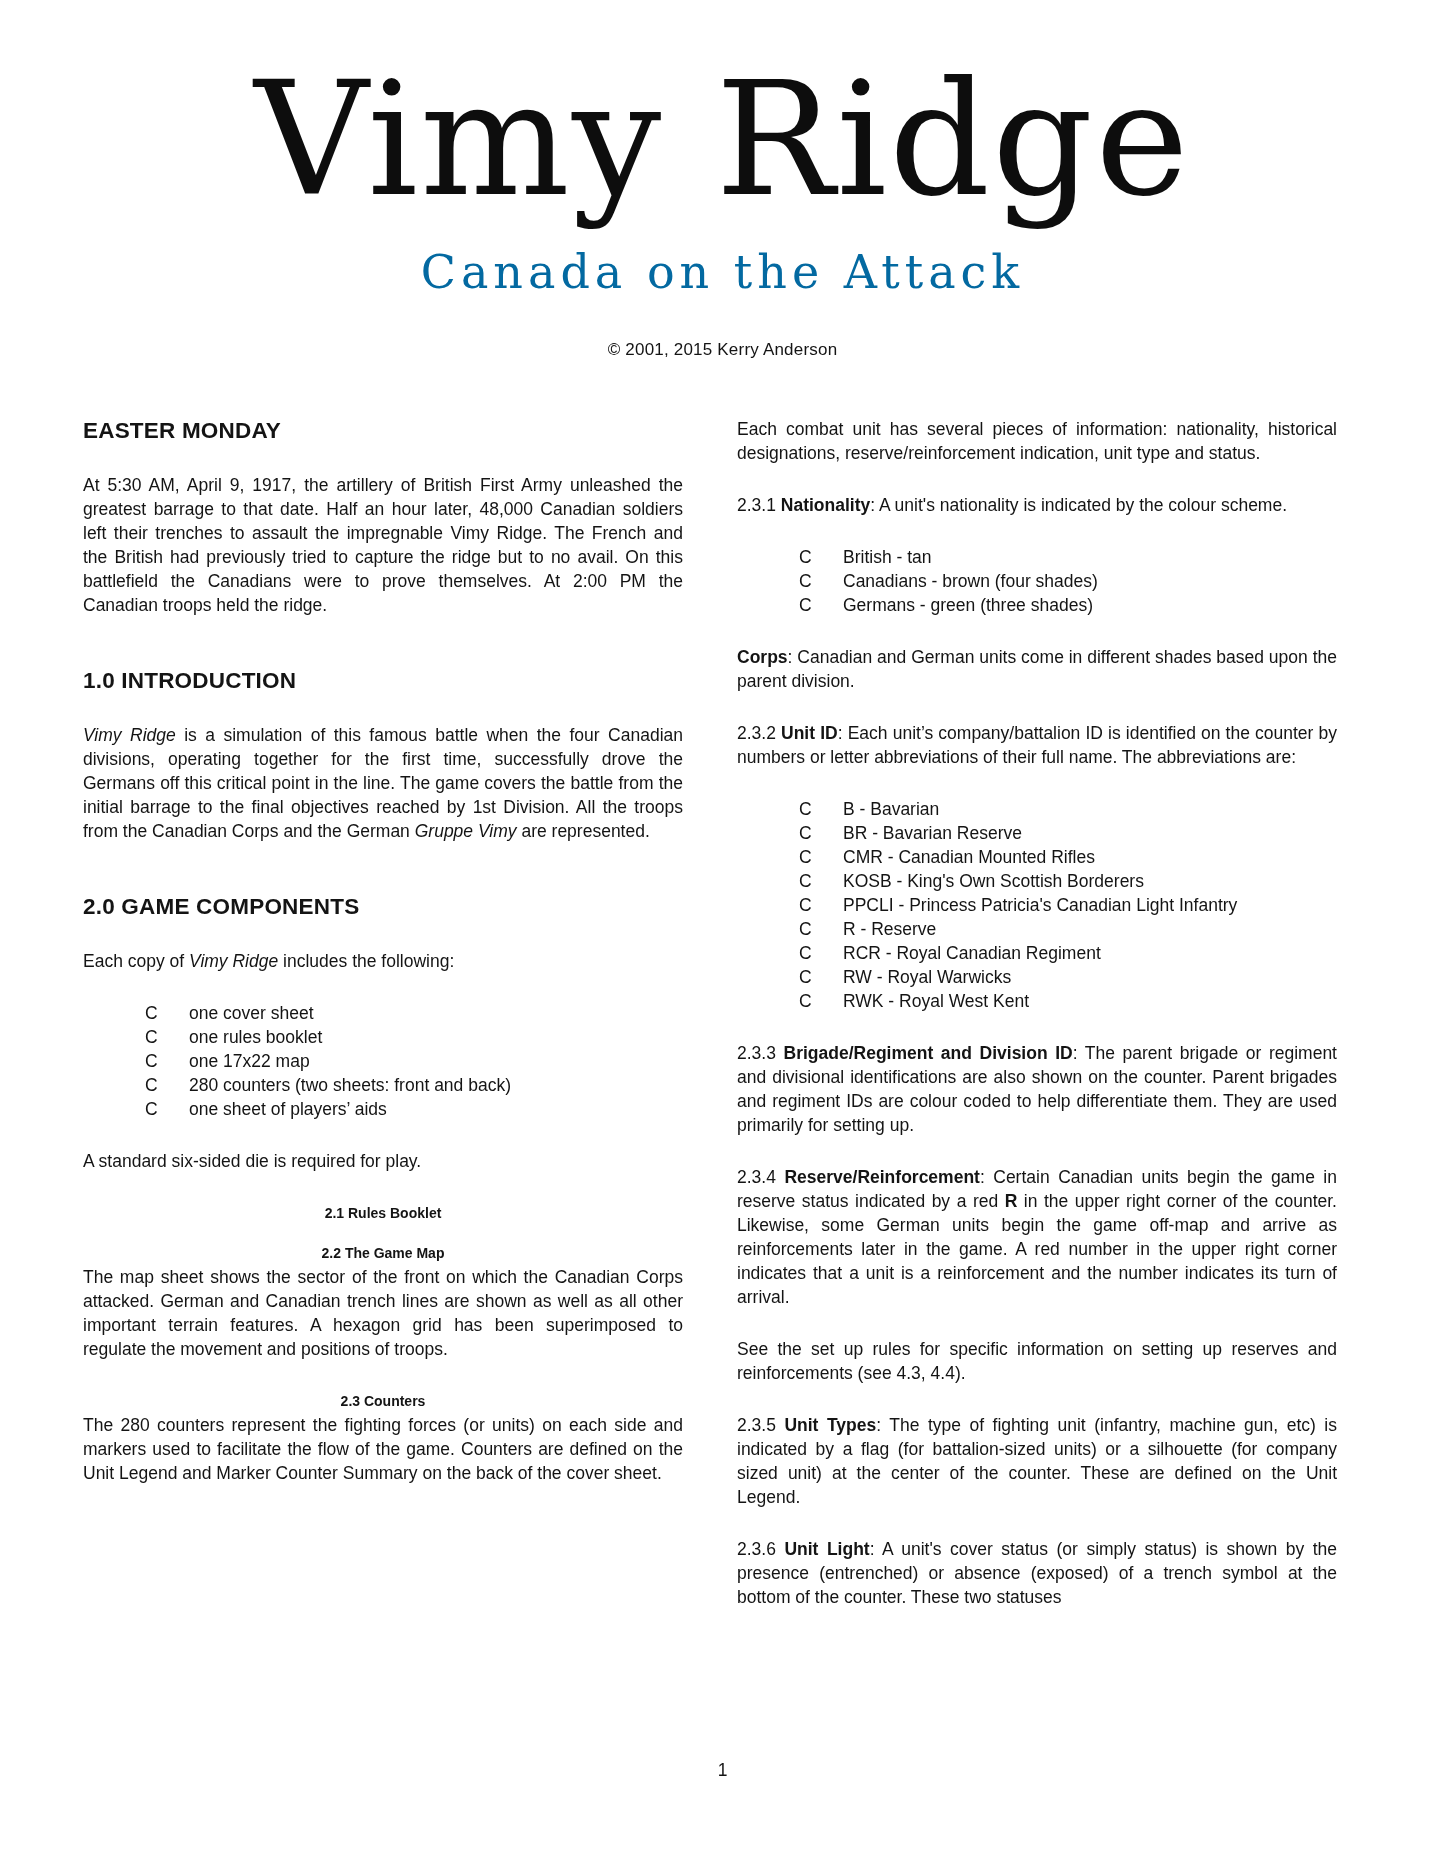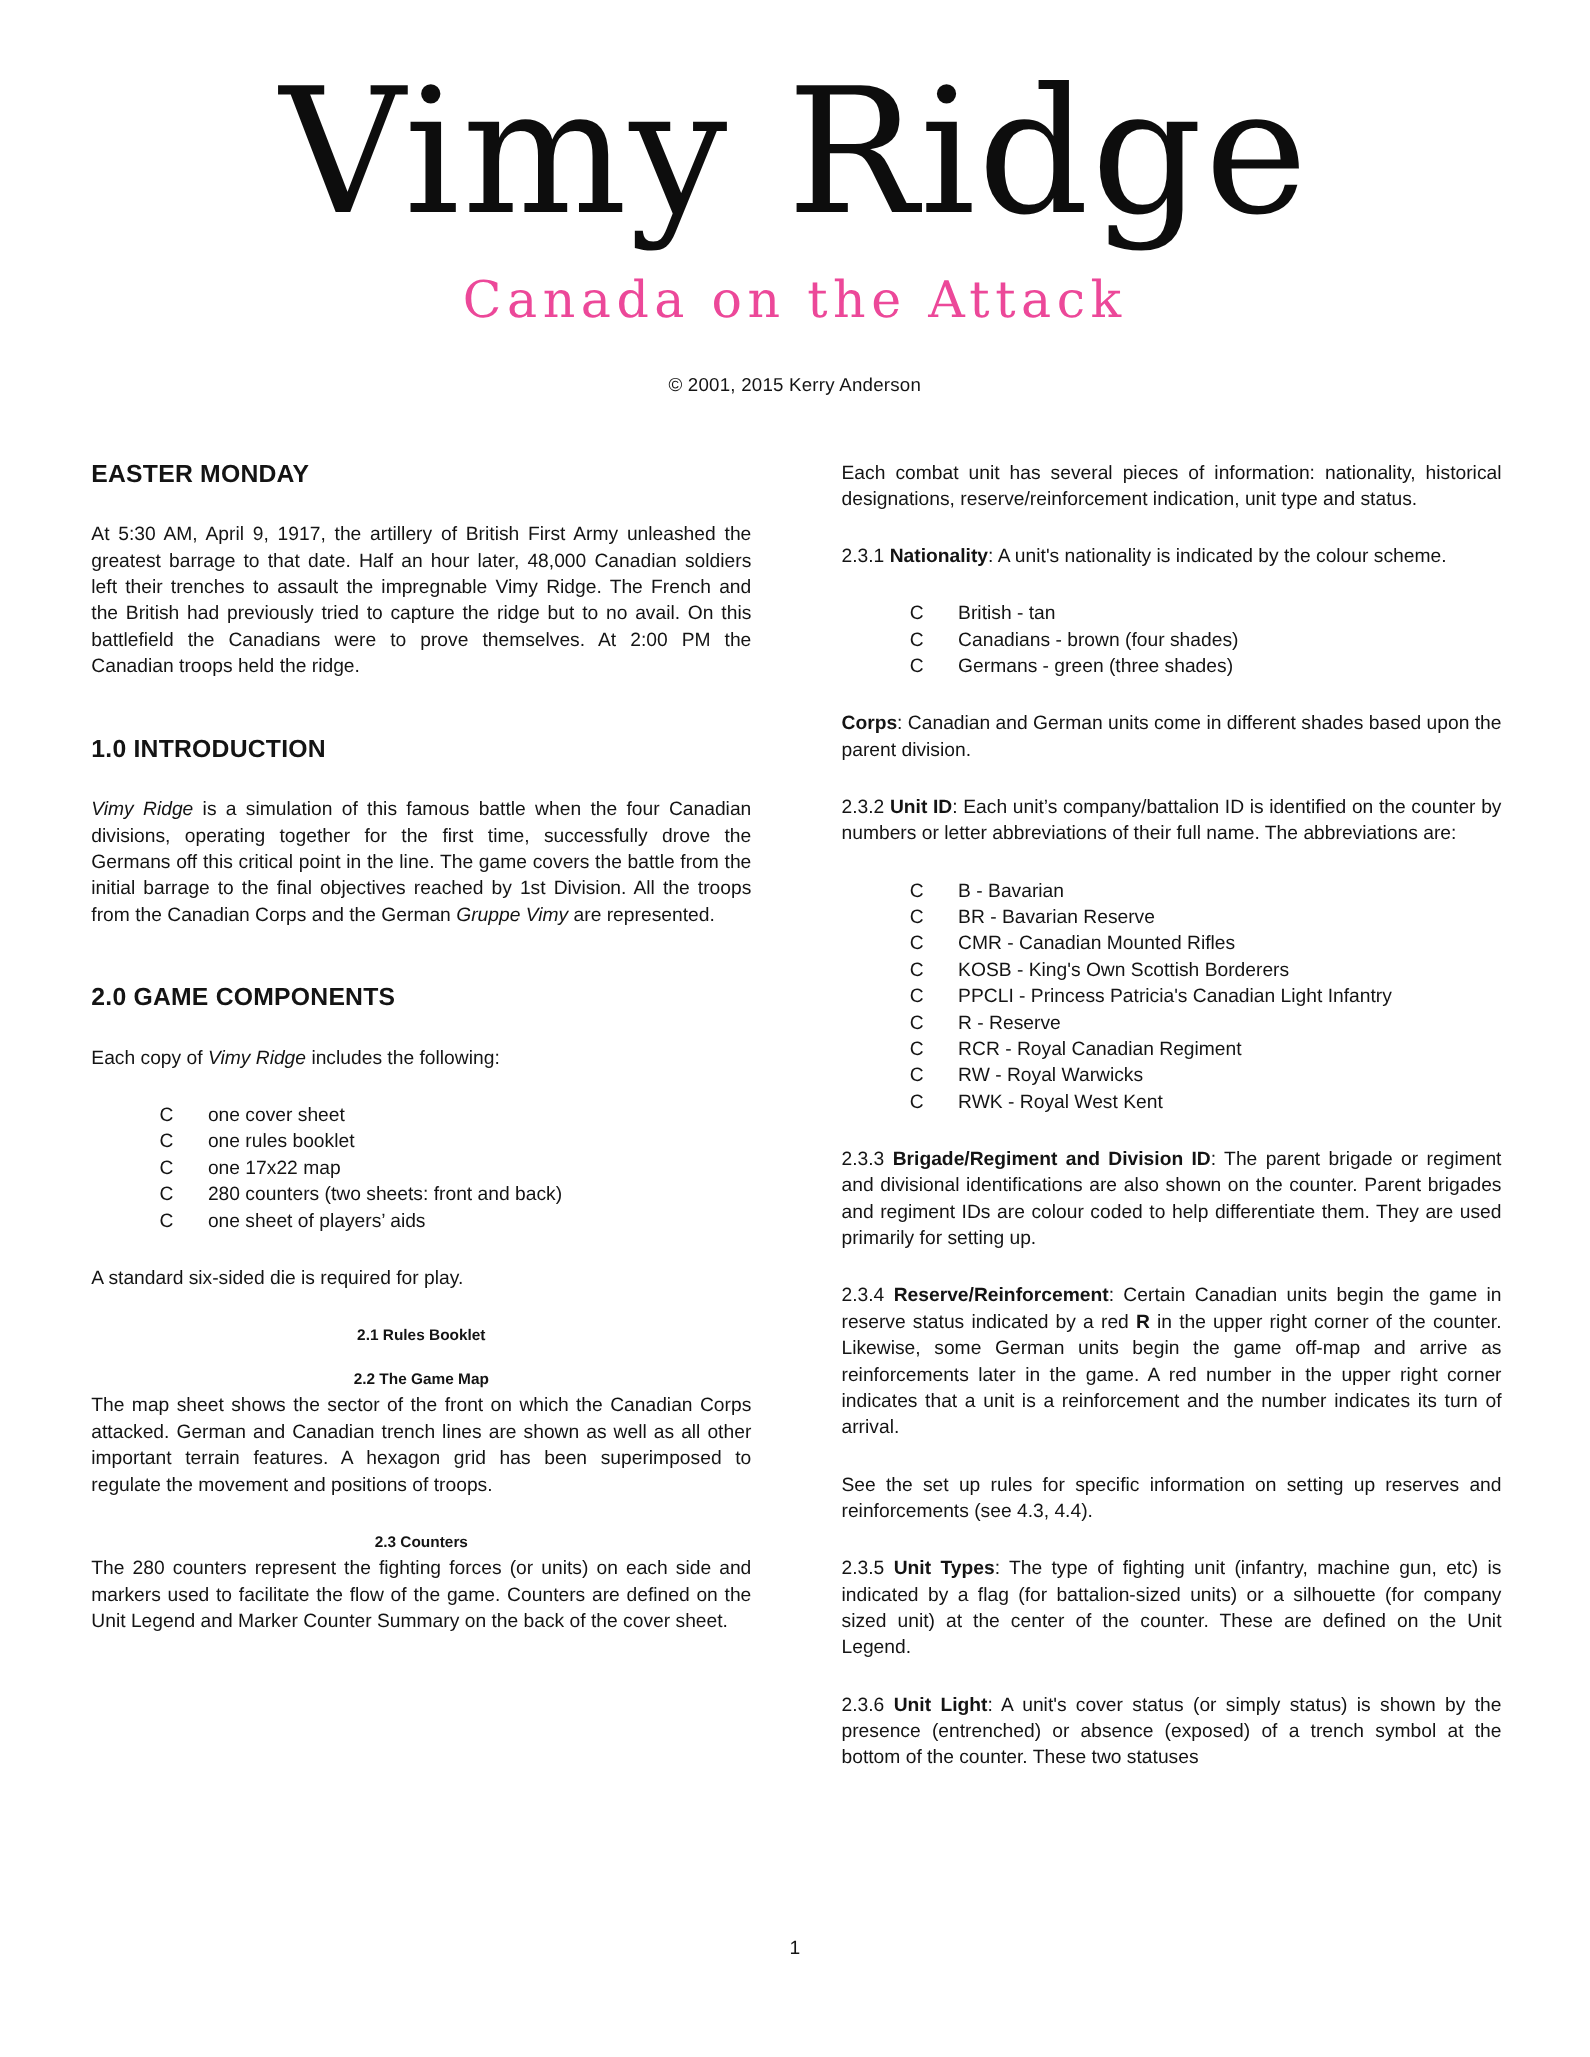--- a/index.html
+++ b/index.html
@@ -12,24 +12,24 @@
   }
   .header { text-align:center; padding-top:56px; }
   .title {
     font-family:"DejaVu Serif", serif;
     font-weight:400; font-size:158px; line-height:1.06;
     letter-spacing:2px; color:#0d0d0d;
   }
   .subtitle {
     font-family:"DejaVu Serif", serif;
     font-size:46px; line-height:1.2; letter-spacing:5px;
-    margin-top:22px; color:#ec4899;
+    margin-top:22px; color:#0369a1;
   }
   .copyright { font-size:17px; line-height:22px; margin-top:38px; letter-spacing:0.2px; }
-  .columns { display:flex; margin:56px 81px 0 83px; gap:82px; }
+  .columns { display:flex; margin:56px 81px 0 83px; gap:54px; }
   .col { flex:0 0 600px; width:600px; font-size:17.5px; line-height:24px; text-align:justify; }
   .col p { margin:0 0 28px; }
   .col h2 { font-size:22.5px; line-height:28px; letter-spacing:0.2px; margin:50px 0 28px; text-align:left; }
   .col h3 { font-size:14px; line-height:24px; margin:16px 0 0; text-align:center; }
   .col > :first-child { margin-top:0; }
   .bullets { margin:0 0 28px 62px; }
   .b-row { display:flex; line-height:24px; text-align:left; }
   .b-c { flex:0 0 44px; }
   .b-t { flex:1 1 auto; }
   .footer { position:absolute; left:0; right:0; top:1758px; text-align:center; font-size:17.5px; line-height:24px; }

